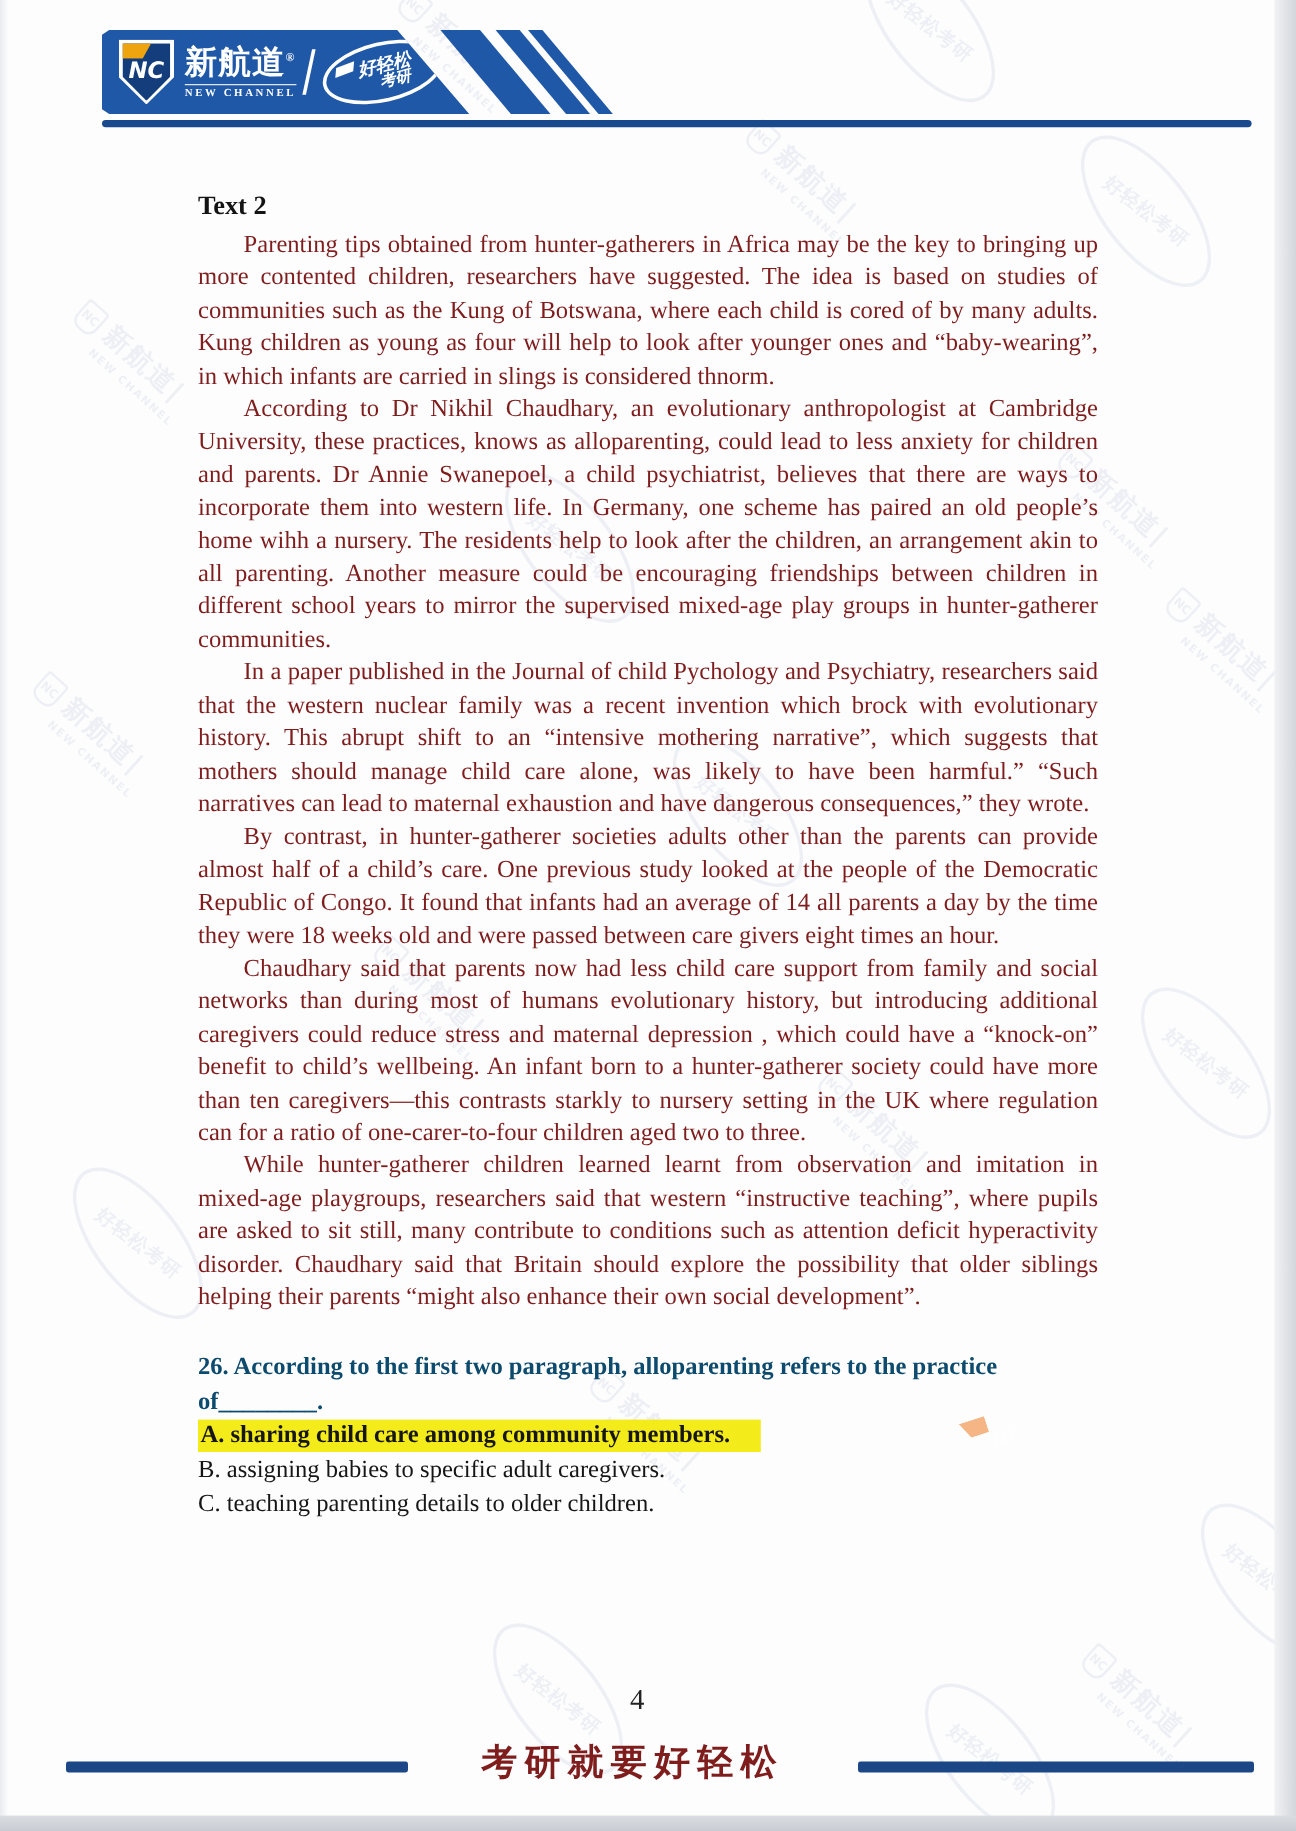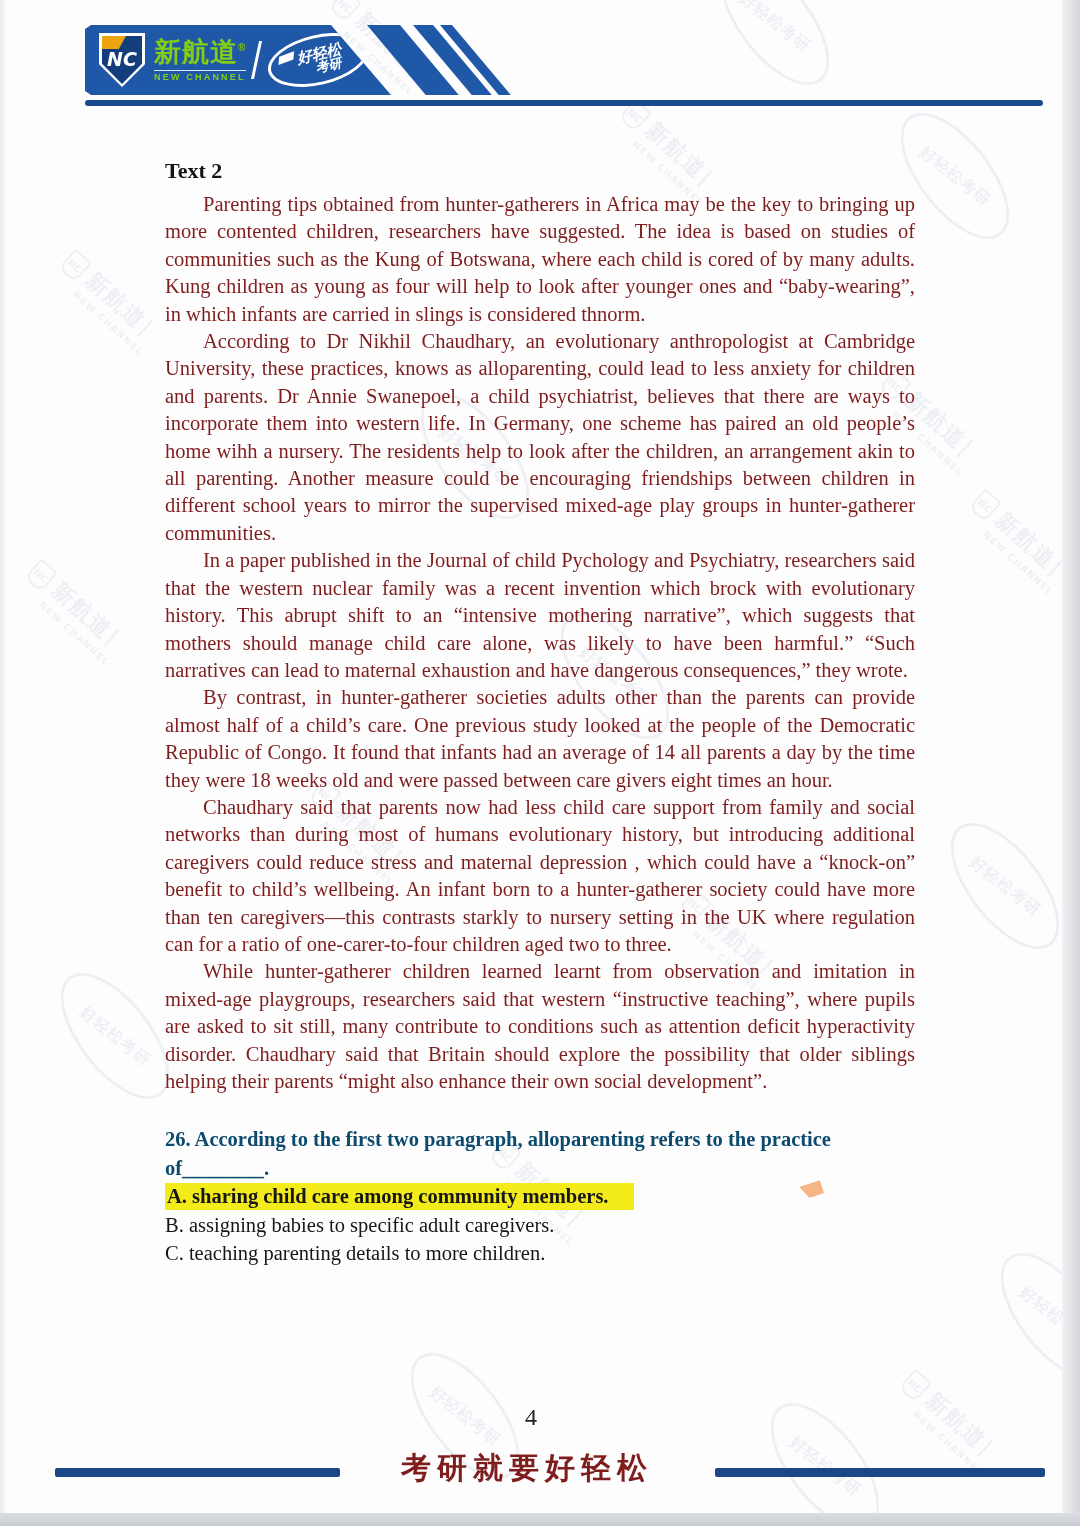--- a/index.html
+++ b/index.html
@@ -35,21 +35,21 @@
   .shield { position:relative; width:46px; height:54px; flex:0 0 auto; }
   .shield-outer { position:absolute; inset:0; background:#fff;
     clip-path:polygon(0 0,100% 0,100% 58%,50% 100%,0 58%); }
   .shield-inner { position:absolute; left:3px; top:3px; width:40px; height:48px; background:#143d7c;
     clip-path:polygon(0 0,100% 0,100% 58%,50% 100%,0 58%); }
   .shield-orange { position:absolute; left:3px; top:3px; width:24px; height:13px;
     background:#eda40f; clip-path:polygon(0 0,100% 0,70% 100%,0 100%); }
   .shield-nc { position:absolute; left:0; top:15px; width:100%; text-align:center;
     color:#fff; font:italic bold 19px "DejaVu Sans",sans-serif; letter-spacing:0; }
 
-  .brand { color:#84cc16; font-family:Liberation Sans, sans-serif; line-height:1; }
+  .brand { color:#ffffff; font-family:Liberation Serif, serif; line-height:1; }
   .brand-cn { font-size:27px; font-weight:bold; letter-spacing:1px; }
   .brand-cn sup { font-size:10px; }
   .brand-en { font-size:9px; font-weight:bold; letter-spacing:2.2px; margin-top:4px;
               border-top:1px solid rgba(255,255,255,.85); padding-top:2px; }
 
   .logo-divider { width:3px; height:38px; background:#fff; transform:skewX(-12deg); }
 
   .badge { position:relative; width:102px; height:50px; border:3px solid #fff;
            border-radius:50%; transform:rotate(-13deg); flex:0 0 auto; }
   .badge-cap { position:absolute; left:10px; top:9px; width:15px; height:8px;
@@ -246,21 +246,21 @@
     <p class="para">In a paper published in the Journal of child Pychology and Psychiatry, researchers said that the western nuclear family was a recent invention which brock with evolutionary history. This abrupt shift to an “intensive mothering narrative”, which suggests that mothers should manage child care alone, was likely to have been harmful.” “Such narratives can lead to maternal exhaustion and have dangerous consequences,” they wrote.</p>
     <p class="para">By contrast, in hunter-gatherer societies adults other than the parents can provide almost half of a child’s care. One previous study looked at the people of the Democratic Republic of Congo. It found that infants had an average of 14 all parents a day by the time they were 18 weeks old and were passed between care givers eight times an hour.</p>
     <p class="para">Chaudhary said that parents now had less child care support from family and social networks than during most of humans evolutionary history, but introducing additional caregivers could reduce stress and maternal depression , which could have a “knock-on” benefit to child’s wellbeing. An infant born to a hunter-gatherer society could have more than ten caregivers—this contrasts starkly to nursery setting in the UK where regulation can for a ratio of one-carer-to-four children aged two to three.</p>
     <p class="para">While hunter-gatherer children learned learnt from observation and imitation in mixed-age playgroups, researchers said that western “instructive teaching”, where pupils are asked to sit still, many contribute to conditions such as attention deficit hyperactivity disorder. Chaudhary said that Britain should explore the possibility that older siblings helping their parents “might also enhance their own social development”.</p>
 
     <div class="questions">
       <div class="q-block">
         <p class="q-stem">26. According to the first two paragraph, alloparenting refers to the practice of________.</p>
         <p class="q-opt"><span class="hl">A. sharing child care among community members.</span></p>
         <p class="q-opt">B. assigning babies to specific adult caregivers.</p>
-        <p class="q-opt">C. teaching parenting details to more children.</p>
+        <p class="q-opt">C. teaching parenting details to older children.</p>
       </div>
     </div>
   </div>
 
   <div class="page-num">4</div>
 
   <div class="footer-bar left"></div>
   <div class="footer-slogan">考研就要好轻松</div>
   <div class="footer-bar right"></div>
 

